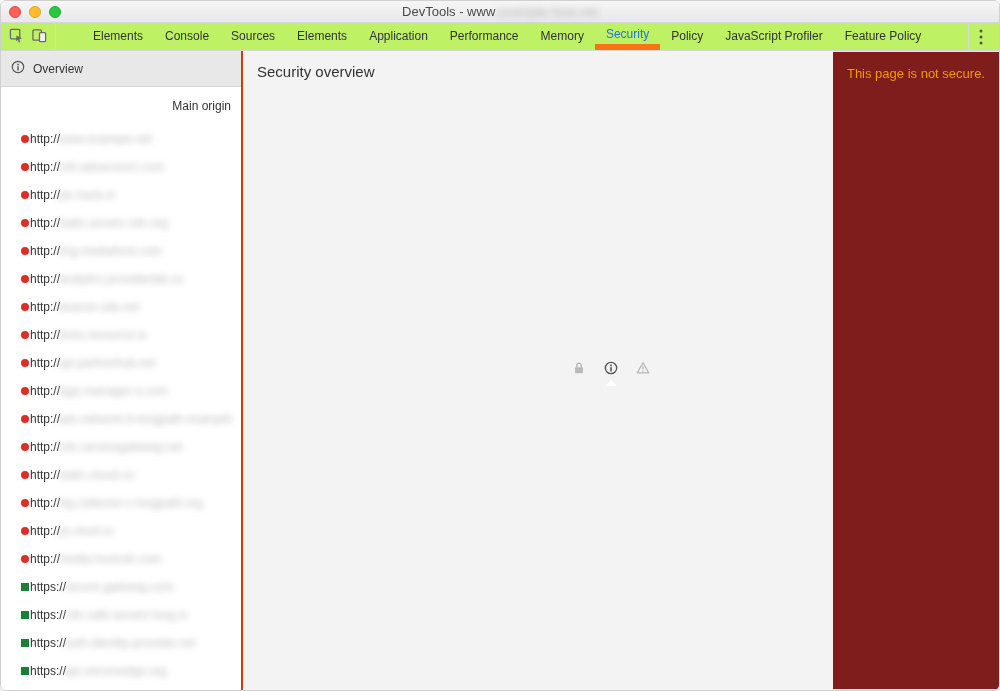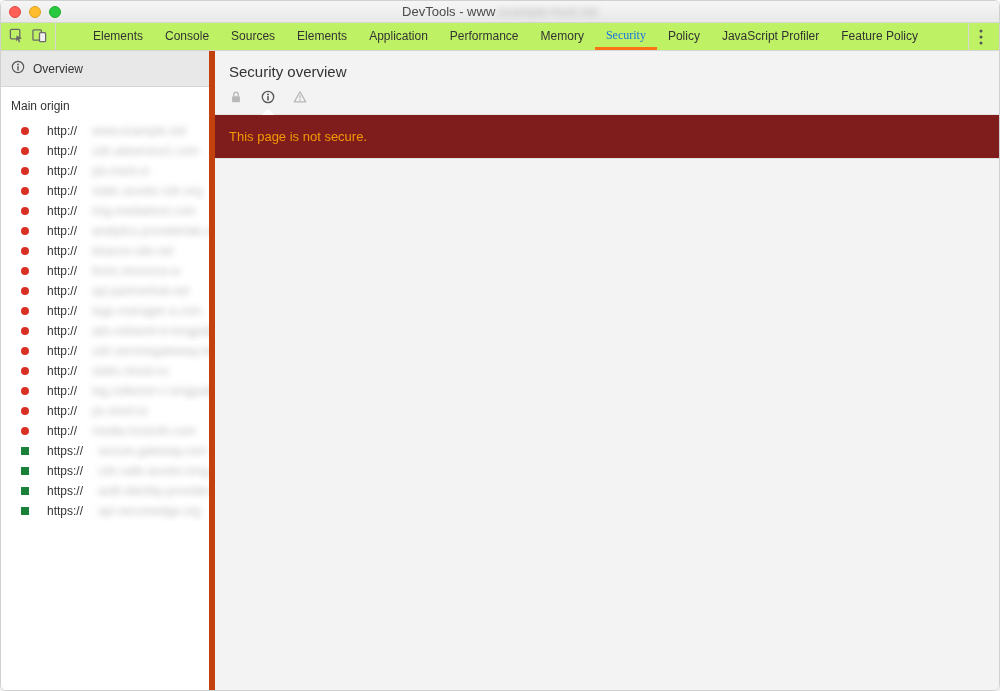--- a/index.html
+++ b/index.html
@@ -11,34 +11,34 @@
 .dot.red { background: #ff5f57; border: 1px solid #e24640; }
 .dot.yellow { background: #ffbd2e; border: 1px solid #dfa022; }
 .dot.green { background: #28c940; border: 1px solid #1dab2c; }
 .title { position: absolute; left: 0; right: 0; text-align: center; font-size: 13px; color: #4a4a4a; pointer-events: none; }
 .title .blur { filter: blur(3px); color: #b8b8b8; }
 .toolbar { height: 28px; border-bottom: 1px solid #d6d6d6; display: flex; align-items: center; background: #bef264; padding: 0 6px; gap: 20px; }
 .tool-icons { display: flex; align-items: center; gap: 8px; padding: 0 8px 0 2px; border-right: 1px solid #d6d6d6; height: 100%; margin-right: 6px; }
 .tool-icons svg { width: 15px; height: 15px; fill: none; stroke: #6a6a6a; stroke-width: 1.4; }
 .tabs { display: flex; align-items: center; height: 100%; }
 .tab { padding: 0 11px; height: 100%; display: flex; align-items: center; font-size: 12px; color: #333; cursor: pointer; border-bottom: 2px solid transparent; }
-.tab.active { color: #1a73e8; border-bottom: 3px solid #f97316; font-family: Liberation Serif, serif; }
+.tab.active { color: #1a73e8; border-bottom: 6px solid #f97316; }
 .more { margin-left: auto; padding: 0 10px; height: 100%; display: flex; align-items: center; cursor: pointer; border-left: 1px solid #d6d6d6; }
 .more svg { width: 4px; height: 16px; }
 .content { flex: 1; display: flex; overflow: hidden; }
-.sidebar { width: 214px; border-right: 6px solid #c2410c; background: #fff; overflow-y: auto; }
+.sidebar { width: 242px; border-right: 2px solid #c2410c; background: #fff; overflow-y: auto; }
 .overview-row { height: 36px; background: #e8e8e8; display: flex; align-items: center; gap: 8px; padding: 0 10px; border-bottom: 1px solid #d6d6d6; }
 .overview-row svg { width: 14px; height: 14px; }
-.section-title { padding: 12px 10px 8px 10px; font-size: 12px; color: #333; }
-.origin { display: flex; align-items: center; gap: 18px; padding: 4px 10px 4px 20px; cursor: pointer; height: 20px; white-space: nowrap; overflow: hidden; }
+.section-title { padding: 12px 10px 8px 10px; font-size: 12px; color: #333; text-align: right; }
+.origin { display: flex; align-items: center; gap: 1px; padding: 4px 10px 4px 20px; cursor: pointer; height: 20px; white-space: nowrap; overflow: hidden; margin-top: 8px; }
 .bullet-red { width: 8px; height: 8px; border-radius: 50%; background: #d93025; flex-shrink: 0; }
 .bullet-green { width: 8px; height: 8px; background: #188038; flex-shrink: 0; }
 .origin-text { font-size: 12px; color: #333; }
 .origin-blur { filter: blur(3px); color: #bfbfbf; font-size: 12px; margin-left: -3px; }
-.main { flex: 1; background: #f3f3f3; display: flex; flex-direction: column; overflow: hidden; }
+.main { flex: 1; background: #f3f3f3; display: flex; flex-direction: row; overflow: hidden; justify-content: space-between; }
 .main-header { padding: 12px 14px 6px 14px; font-size: 15px; color: #333; }
 .status-icons { display: flex; gap: 18px; padding: 4px 14px 10px 14px; align-items: center; }
 .status-icons .ic { color: #b8b8b8; position: relative; }
 .status-icons .ic.active { color: #555; }
 .status-icons svg { width: 14px; height: 14px; display:block; }
 .pointer { position: absolute; left: 50%; transform: translateX(-50%); bottom: -11px; width: 0; height: 0; border-left: 6px solid transparent; border-right: 6px solid transparent; border-bottom: 6px solid #fff; }
 .status-banner { background: #7f1d1d; border-top: 1px solid #e3e3e3; border-bottom: 1px solid #e3e3e3; padding: 14px 14px; font-size: 13px; color: #f29900; }
 </style>
 </head>
 <body>

